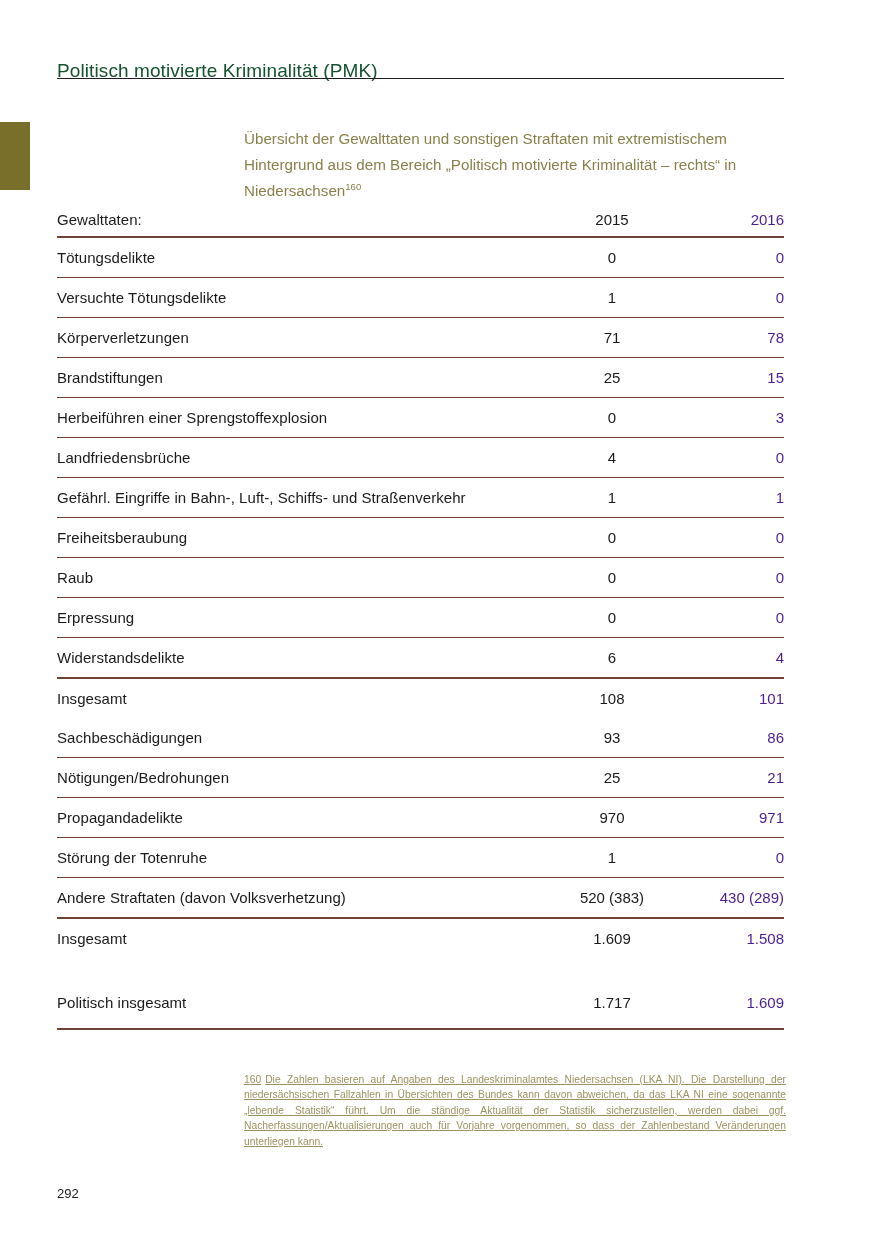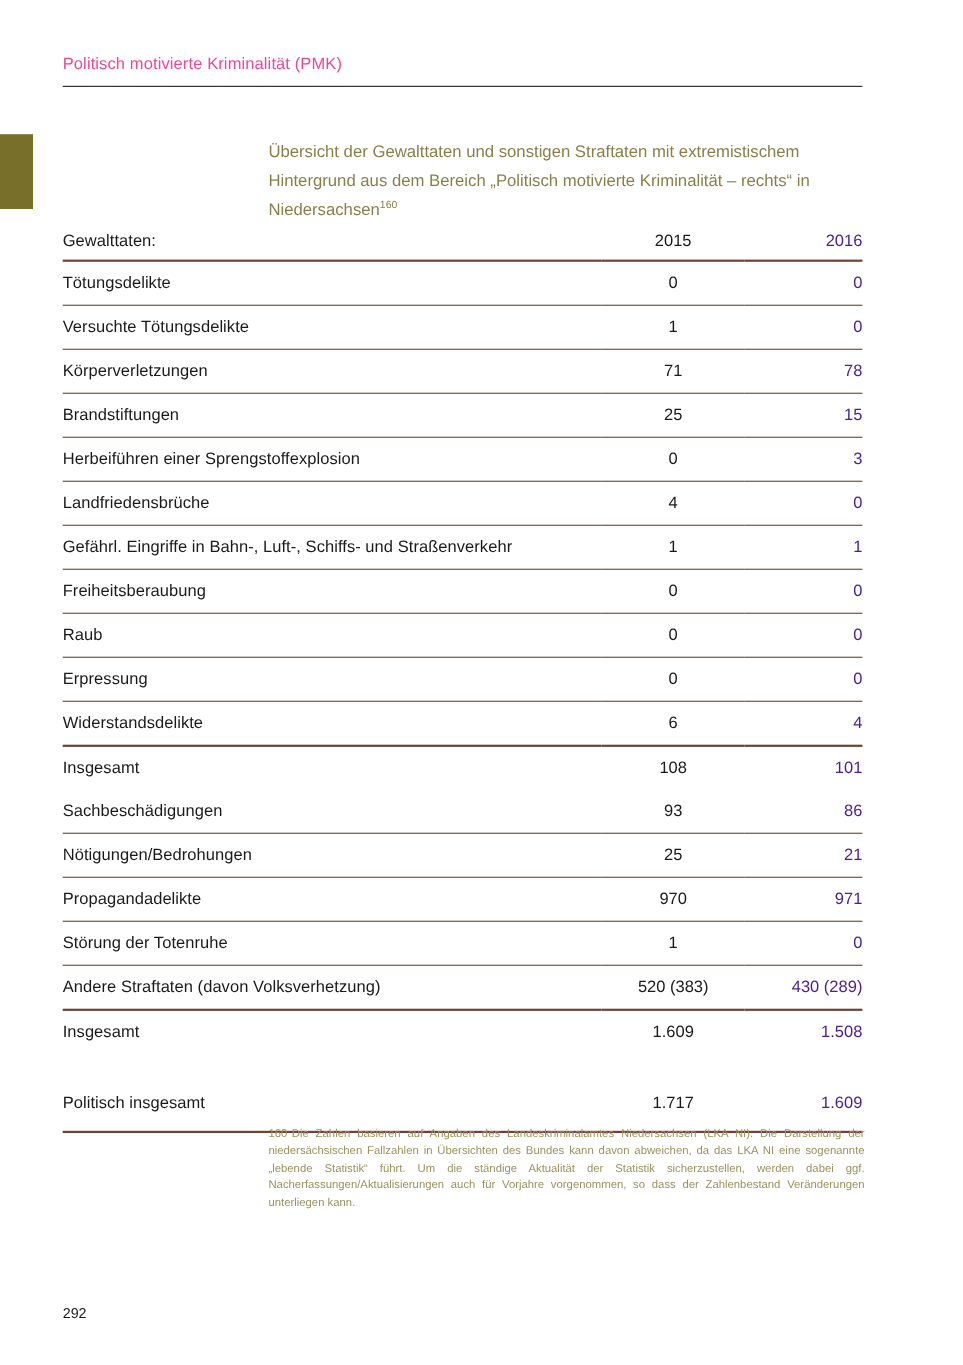--- a/index.html
+++ b/index.html
@@ -26,24 +26,24 @@
     top: 122px;
     width: 30px;
     height: 68px;
     background: #78702a;
   }
 
   
   .running-head {
     position: absolute;
     left: 57px;
-    top: 50px;
-    width: 727px;
-    font-size: 15px;
-    color: #ec4899;
+    top: 60px;
+    width: 727px;
+    font-size: 19px;
+    color: #14532d;
     letter-spacing: 0.1px;
   }
   .head-rule {
     position: absolute;
     left: 57px;
     top: 78px;
     width: 727px;
     height: 1px;
     background: #1d1d1d;
   }
@@ -115,26 +115,27 @@
 
   
   .rule-thick { border-bottom: 2px solid #6e4335; }
   .rule-thin  { border-bottom: 1px solid #6e4335; }
   .rule-none  { border-bottom: 0; }
 
   
   .footnote {
     position: absolute;
     left: 244px;
-    top: 1024px;
+    top: 1072px;
     width: 542px;
     font-size: 10.3px;
     line-height: 15.4px;
     color: #9c925f;
     text-align: justify;
+    text-decoration: underline;
   }
   .footnote .fn-num {
     margin-right: 4px;
   }
   .footnote .fn-body {
     display: inline;
   }
 
   
   .folio {

